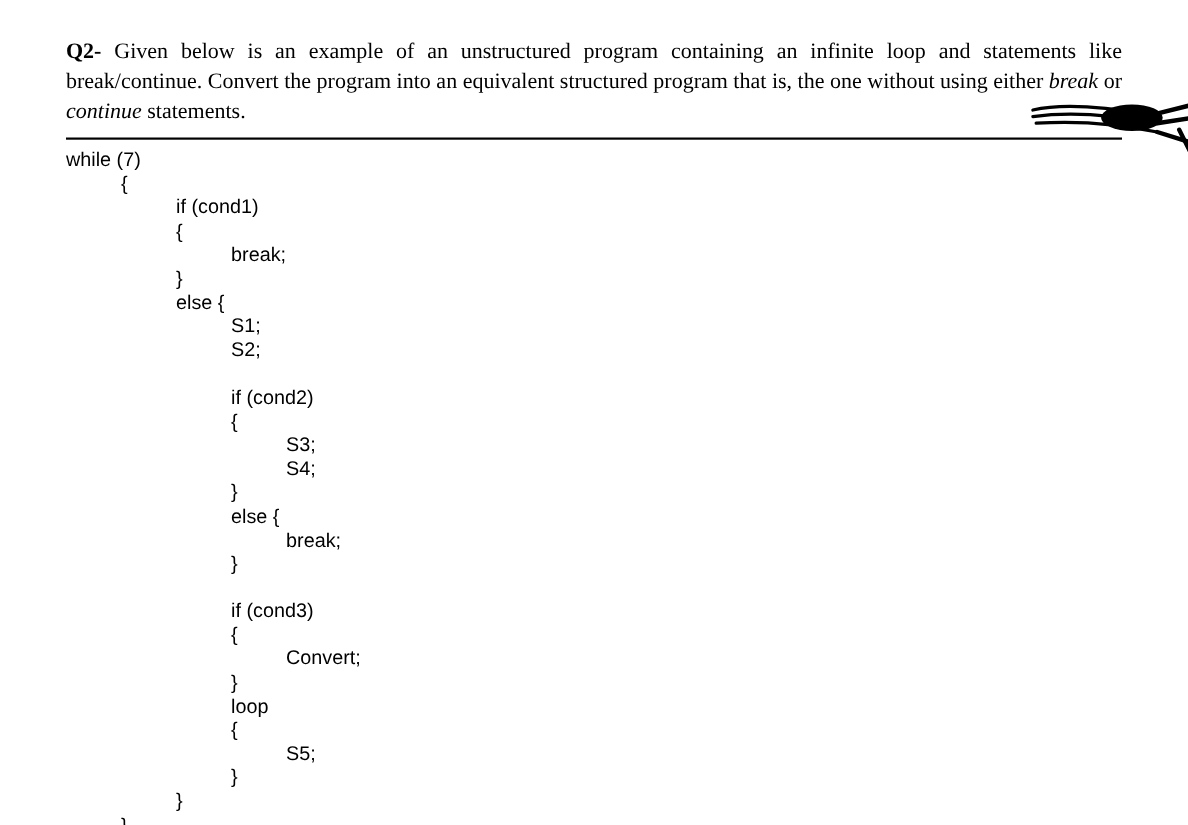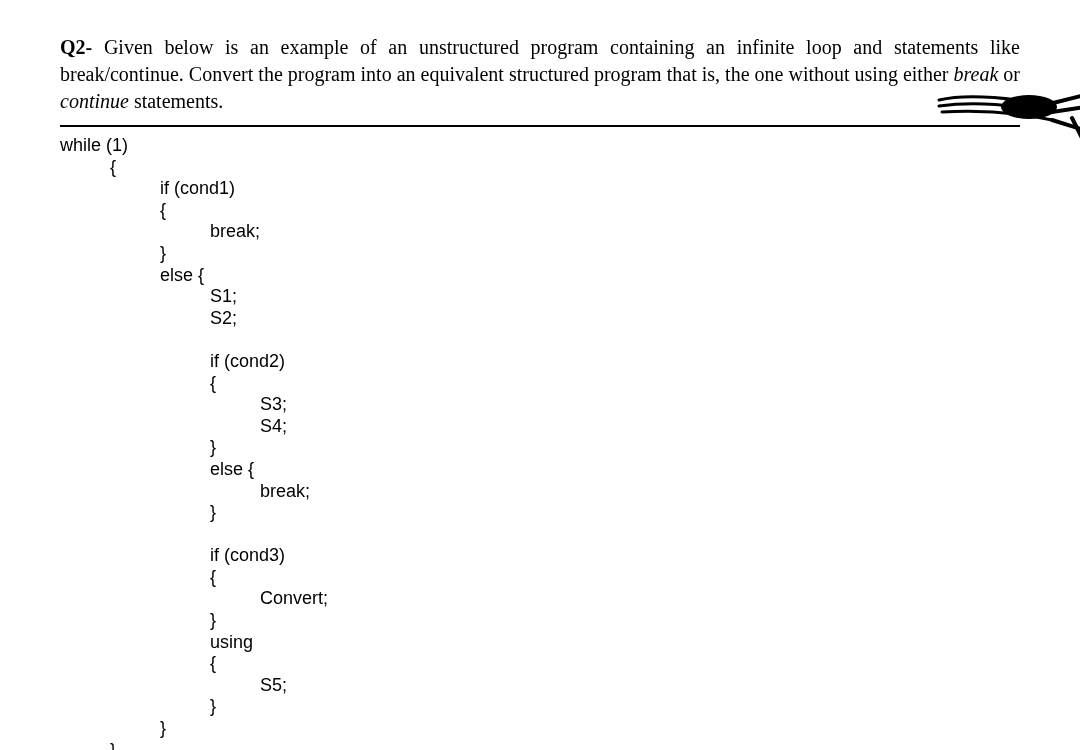--- a/index.html
+++ b/index.html
@@ -51,21 +51,21 @@
 </head>
 <body>
 
 <div class="page">
 
   <div class="question">
     <span class="qlabel">Q2-</span><span> Given below is an example of an unstructured program containing an infinite loop and statements like break/continue.  Convert the program into an equivalent structured program that is, the one without using either </span><span class="italic">break</span><span> or </span><span class="italic">continue</span><span> statements.</span>
   </div>
   <div class="underline-bar"></div>
 
-  <div class="code"><span>while (1)</span>
+  <div class="code"><span>while (7)</span>
 <span>          {</span>
 <span>                    if (cond1)</span>
 <span>                    {</span>
 <span>                              break;</span>
 <span>                    }</span>
 <span>                    else {</span>
 <span>                              S1;</span>
 <span>                              S2;</span>
 <span></span>
 <span>                              if (cond2)</span>
@@ -74,21 +74,21 @@
 <span>                                        S4;</span>
 <span>                              }</span>
 <span>                              else {</span>
 <span>                                        break;</span>
 <span>                              }</span>
 <span></span>
 <span>                              if (cond3)</span>
 <span>                              {</span>
 <span>                                        Convert;</span>
 <span>                              }</span>
-<span>                              using</span>
+<span>                              loop</span>
 <span>                              {</span>
 <span>                                        S5;</span>
 <span>                              }</span>
 <span>                    }</span>
 <span>          }</span></div>
 
 </div>
 
 <svg class="annotation" viewBox="0 0 160 60">
   <g stroke="#000" stroke-width="3" stroke-linecap="round" fill="none">

